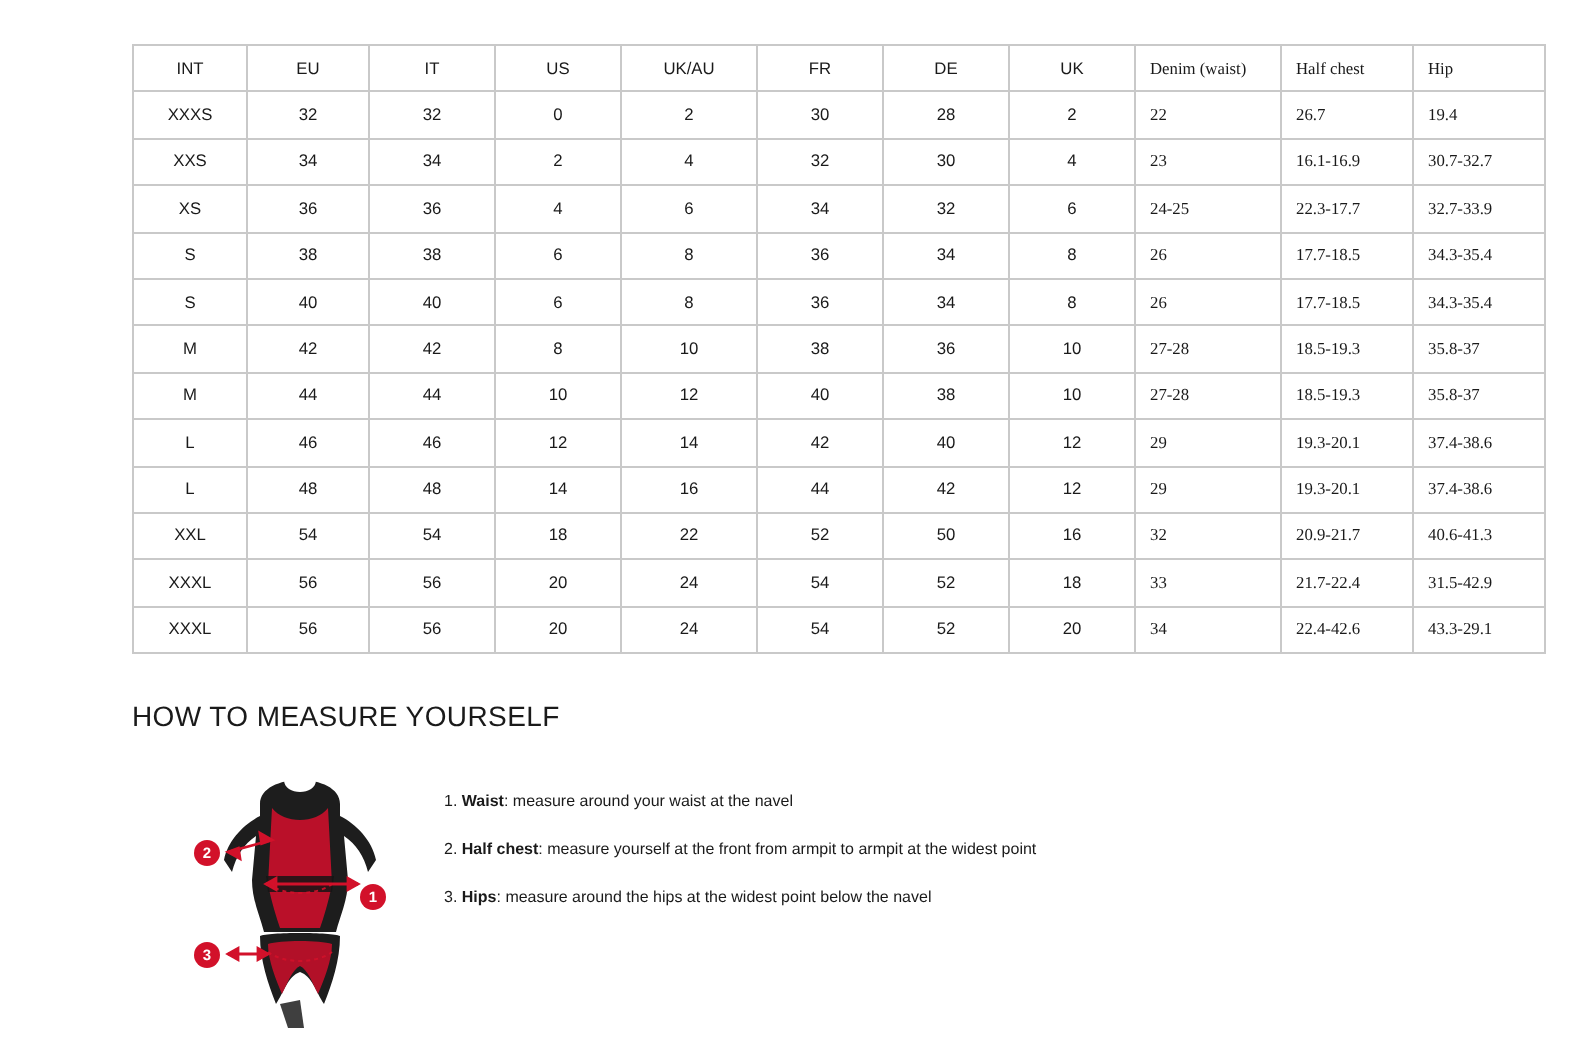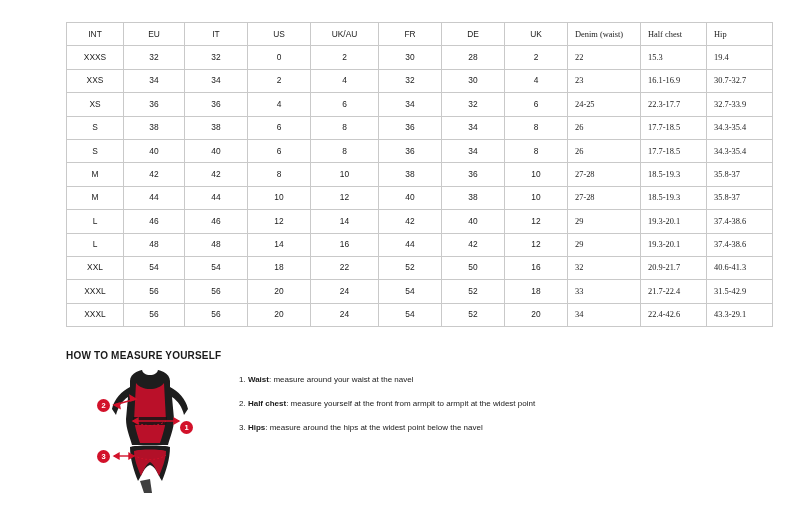--- a/index.html
+++ b/index.html
@@ -70,40 +70,40 @@
   }
 
   
   .measure-section {
     position: absolute;
     left: 66px;
     top: 350px;
     width: 680px;
   }
   .measure-title {
-    font-size: 10px;
-    font-weight: bold;
+    font-size: 14px;
+    font-weight: normal;
     letter-spacing: 0.2px;
     color: #1a1a1a;
-    margin-bottom: 4px;
+    margin-bottom: 20px;
   }
   .measure-body {
     position: relative;
     display: flex;
     align-items: flex-start;
   }
   .figure-box {
     position: relative;
     width: 115px;
     height: 130px;
     margin-left: 34px;
     flex: 0 0 auto;
   }
   .measure-list {
-    margin-left: 24px;
+    margin-left: 7px;
     padding-top: 10px;
   }
   .measure-item {
     font-size: 8px;
     line-height: 1.35;
     color: #1a1a1a;
     margin-bottom: 13px;
     white-space: nowrap;
   }
   .measure-item b { font-weight: bold; }
@@ -166,21 +166,21 @@
         <tr>
           <td>XXXS</td>
           <td>32</td>
           <td>32</td>
           <td>0</td>
           <td>2</td>
           <td>30</td>
           <td>28</td>
           <td>2</td>
           <td class="left">22</td>
-          <td class="left">15.3</td>
+          <td class="left">26.7</td>
           <td class="left">19.4</td>
         </tr>
         <tr>
           <td>XXS</td>
           <td>34</td>
           <td>34</td>
           <td>2</td>
           <td>4</td>
           <td>32</td>
           <td>30</td>

